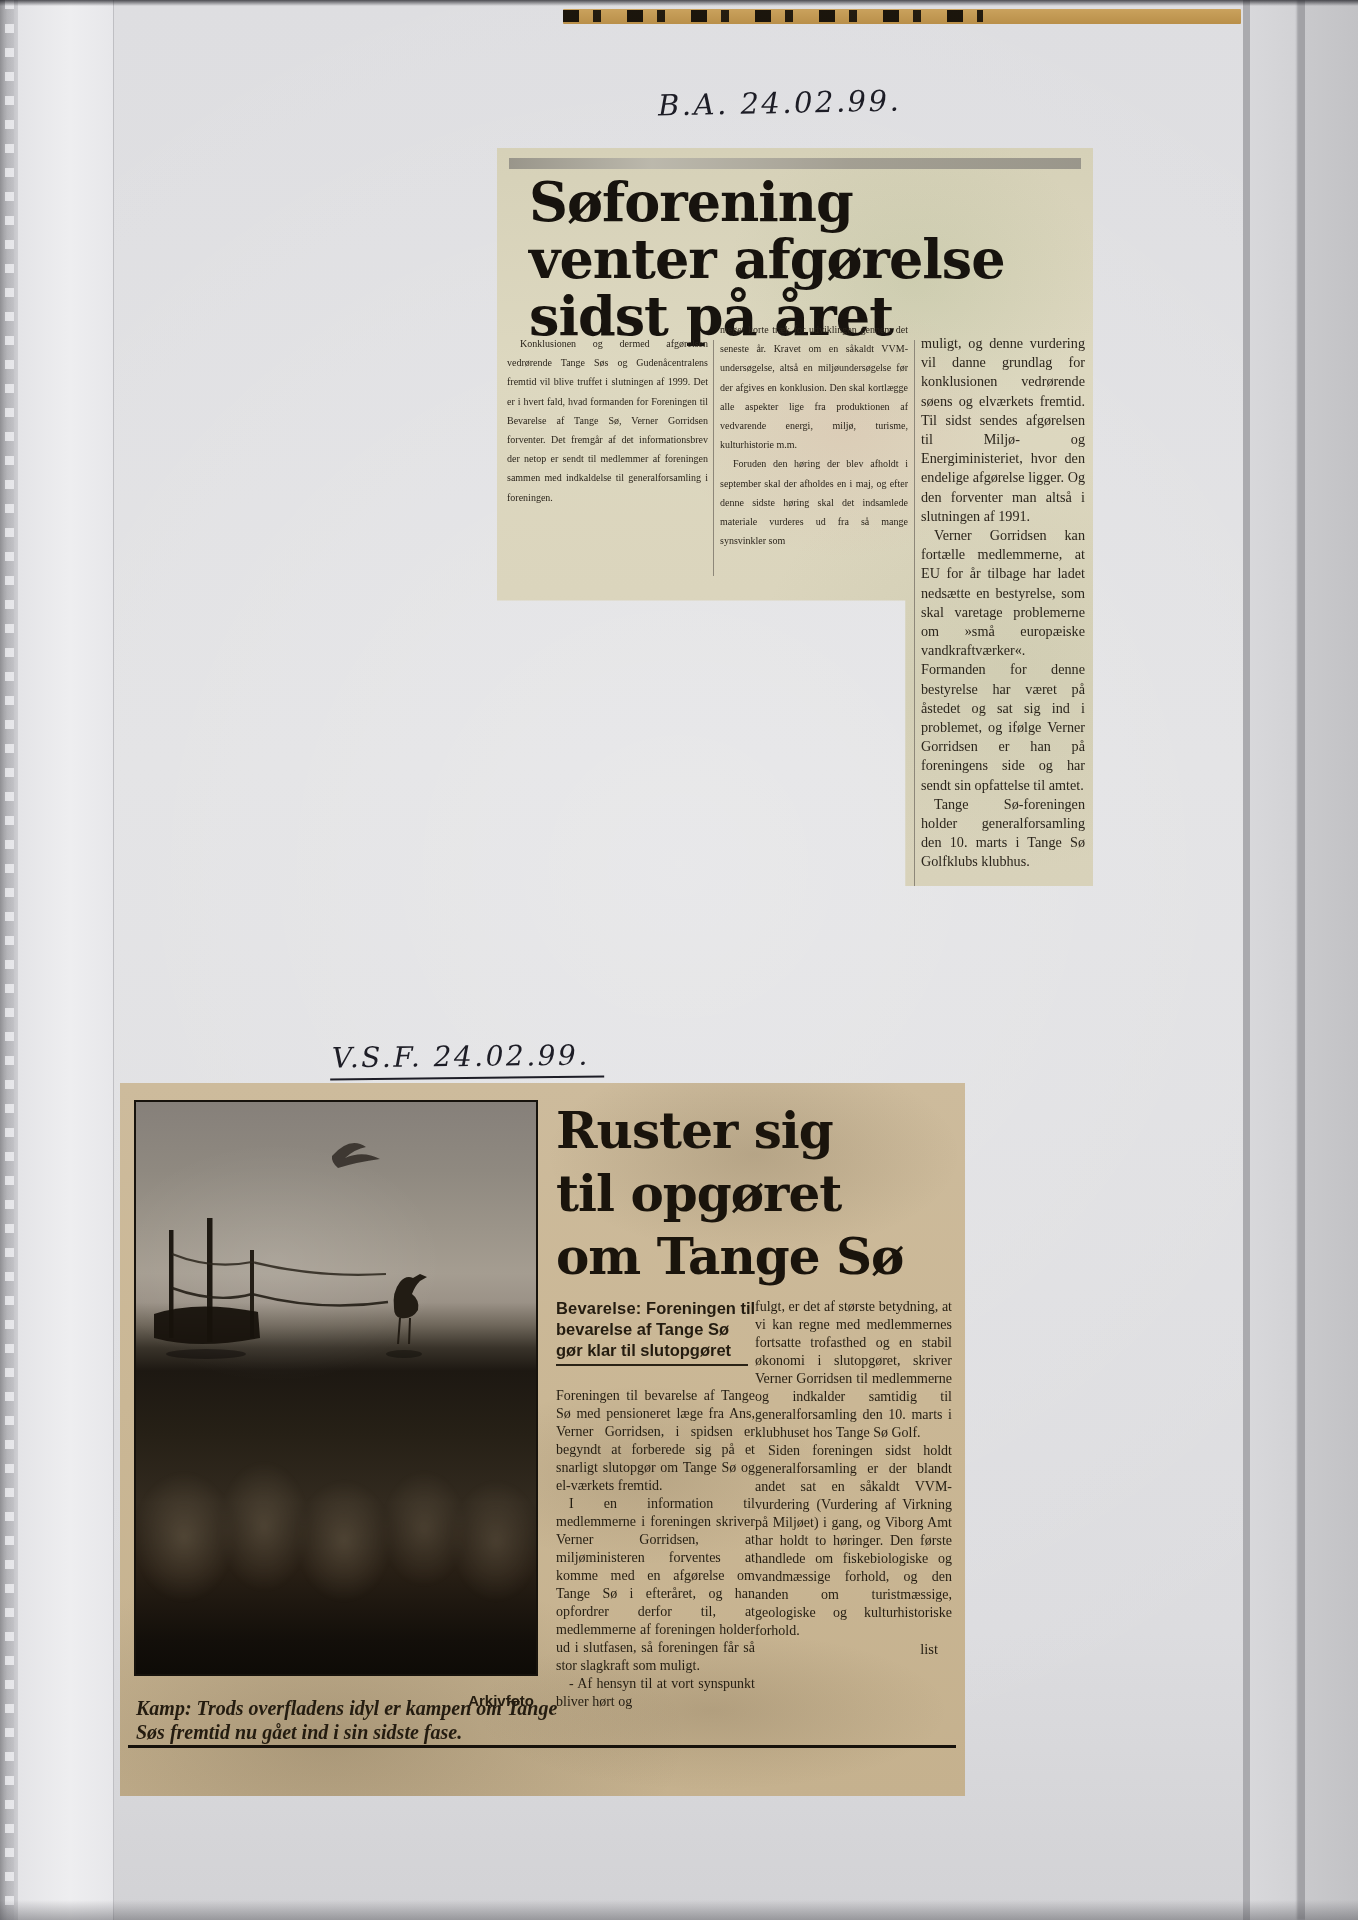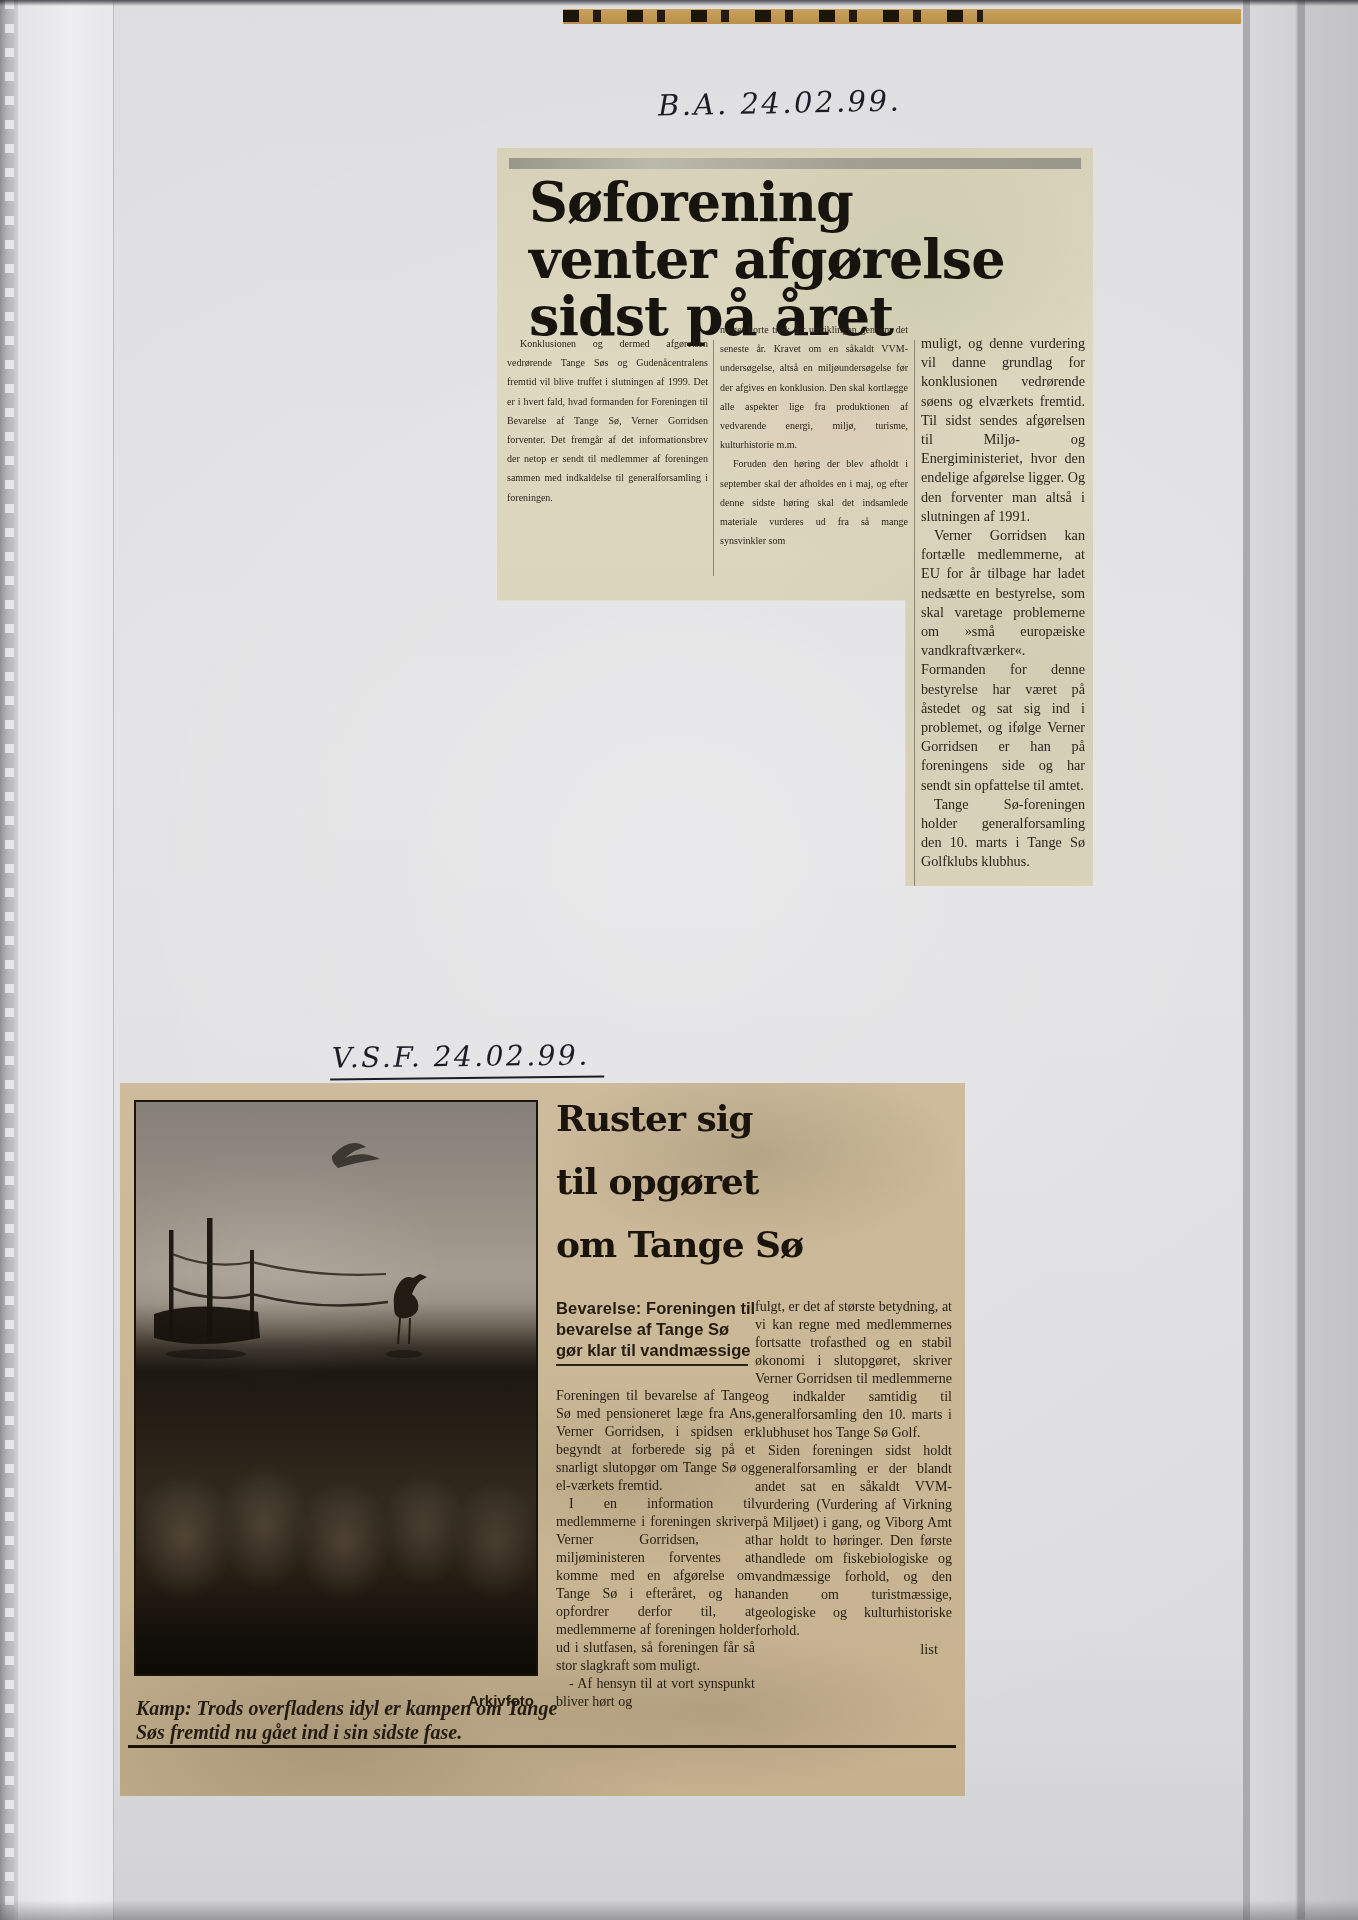--- a/index.html
+++ b/index.html
@@ -65,22 +65,22 @@
   .d2{left:417px;top:192px;height:676px;}
 
   
   .clip2{position:absolute;left:120px;top:1083px;width:845px;height:713px;
     background:
       radial-gradient(35% 20% at 75% 10%, rgba(80,66,44,.18), rgba(0,0,0,0) 70%),
       radial-gradient(30% 18% at 62% 55%, rgba(85,70,48,.15), rgba(0,0,0,0) 70%),
       radial-gradient(40% 16% at 70% 88%, rgba(85,70,48,.18), rgba(0,0,0,0) 70%),
       radial-gradient(60% 35% at 25% 92%, rgba(70,58,40,.22), rgba(0,0,0,0) 70%),
       linear-gradient(180deg,#cdbb9c,#cab795 45%,#c5b18e);}
-  .headline2{position:absolute;left:436px;top:4px;width:390px;
-    font-family:"DejaVu Serif",serif;font-weight:bold;font-size:36px;line-height:63px;
+  .headline2{position:absolute;left:436px;top:16px;width:390px;
+    font-family:"DejaVu Serif",serif;font-weight:bold;font-size:50px;line-height:63px;
     letter-spacing:-1px;color:#1a140c;white-space:pre-line;}
   .kicker{position:absolute;left:436px;top:215px;width:200px;
     font-family:"Liberation Sans",sans-serif;font-size:16.5px;line-height:21px;
     font-weight:bold;color:#241c10;}
   .kicker .klabel{font-weight:bold;letter-spacing:.2px;}
   .kicker-rule{position:absolute;left:436px;top:281px;width:192px;height:2px;background:#2a2316;}
   .art2col{font-size:14px;line-height:18px;color:#241d12;}
   .c2-1{left:436px;top:304px;width:199px;height:358px;}
   .c2-2{left:635px;top:215px;width:197px;height:452px;}
   .byline{text-align:right;padding-right:14px;margin-top:2px;font-size:14.5px;}
@@ -178,21 +178,21 @@
         <ellipse cx="70" cy="252" rx="40" ry="5" fill="#0d0a07" opacity="0.5"></ellipse>
         <ellipse cx="268" cy="252" rx="18" ry="4" fill="#0d0a07" opacity="0.45"></ellipse>
       </svg>
     </div>
 
     <div class="headline2">Ruster sig
 til opgøret
 om Tange Sø</div>
     <div class="kicker">
       <span class="klabel">Bevarelse:</span>
-      <span>Foreningen til bevarelse af Tange Sø gør klar til vandmæssige</span>
+      <span>Foreningen til bevarelse af Tange Sø gør klar til slutopgøret</span>
     </div>
     <div class="kicker-rule"></div>
 
     <div class="newsbody art2col c2-1">
       <p>Foreningen til bevarelse af Tange Sø med pensioneret læge fra Ans, Verner Gorridsen, i spidsen er begyndt at forberede sig på et snarligt slutopgør om Tange Sø og el-værkets fremtid.</p>
       <p class="indent">I en information til medlemmerne i foreningen skriver Verner Gorridsen, at miljøministeren forventes at komme med en afgørelse om Tange Sø i efteråret, og han opfordrer derfor til, at medlemmerne af foreningen holder ud i slutfasen, så foreningen får så stor slagkraft som muligt.</p>
       <p class="indent">- Af hensyn til at vort synspunkt bliver hørt og</p>
     </div>
     <div class="newsbody art2col c2-2">
       <p>fulgt, er det af største betydning, at vi kan regne med medlemmernes fortsatte trofasthed og en stabil økonomi i slutopgøret, skriver Verner Gorridsen til medlemmerne og indkalder samtidig til generalforsamling den 10. marts i klubhuset hos Tange Sø Golf.</p>

